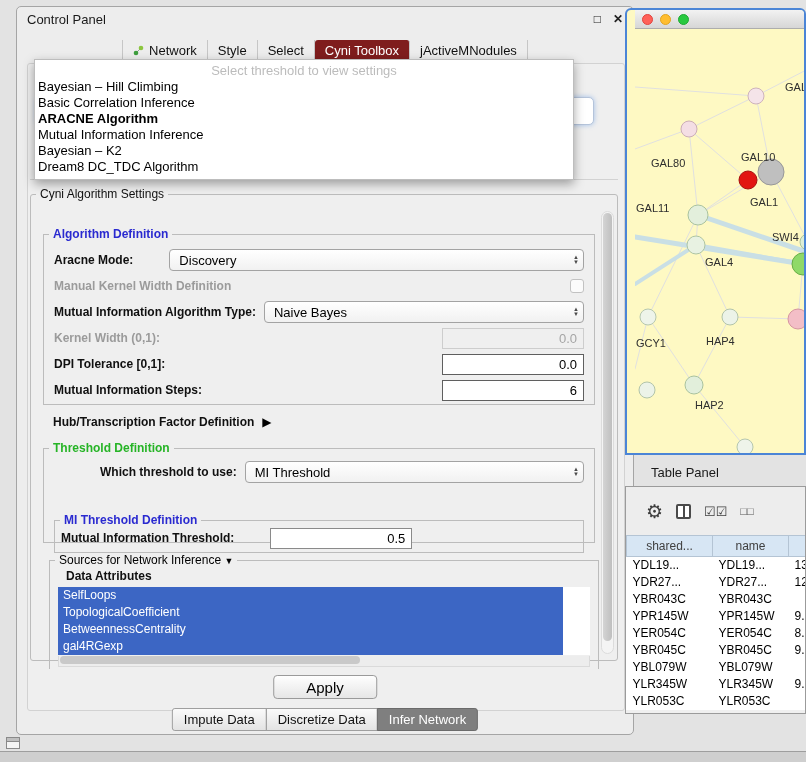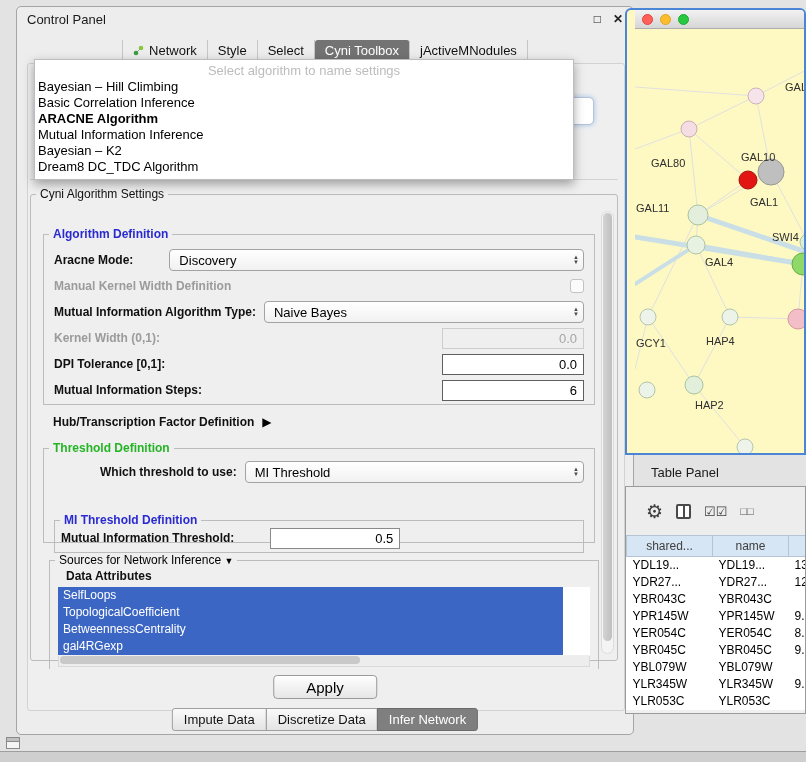--- a/index.html
+++ b/index.html
@@ -18,21 +18,21 @@
     background: #ededed; border: 1px solid #a5a5a5; border-radius: 5px;
   }
   .titlebar { position: absolute; left: 0; top: 0; right: 0; height: 24px; display: flex; align-items: center; padding: 0 10px; }
   .title { font-size: 13px; color: #1a1a1a; }
   .win-btns { margin-left: auto; display: flex; gap: 12px; align-items: center; }
   .win-btn { font-size: 12px; font-weight: bold; color: #222; }
   .inner-frame { position: absolute; left: 10px; top: 56px; width: 598px; height: 648px; border: 1px solid #d2d2d2; border-radius: 3px; background: #efefef; }
   .tabs { position: absolute; left: 0; top: 30px; right: 0; height: 25px; display: flex; justify-content: center; align-items: flex-end; z-index: 2; }
   .tab { display: flex; align-items: center; gap: 5px; padding: 3px 10px 4px; font-size: 13px; color: #111; border-right: 1px solid #c6c6c6; }
   .tab:first-child { border-left: 1px solid #c6c6c6; }
-  .tab-selected { background: #737373; color: #fff; border-radius: 3px 3px 0 0; }
+  .tab-selected { background: #7f1d1d; color: #fff; border-radius: 3px 3px 0 0; }
   
   .algo-combo { position: absolute; left: 19px; top: 90px; width: 558px; height: 28px; background: #fff;
     border: 1px solid #b5c4da; border-radius: 5px; box-shadow: 0 0 5px rgba(110,160,230,.6); z-index: 10; }
   .divider { position: absolute; left: 13px; top: 172px; width: 588px; border-top: 1px solid #d2d2d2; z-index: 1; }
   
   .popup { position: absolute; left: 17px; top: 52px; width: 540px; background: #fff; border: 1px solid #bdbdbd;
     box-shadow: 0 4px 10px rgba(0,0,0,.35); z-index: 30; padding: 2px 0 4px; }
   .popup-placeholder { text-align: center; color: #bcbcbc; font-size: 13px; line-height: 17px; }
   .algo-item { font-size: 13px; line-height: 16px; padding-left: 3px; color: #000; }
   .algo-item.selected { font-weight: bold; }
@@ -55,21 +55,21 @@
   .num-field.disabled { border-color: #cdcdcd; background: #efefef; color: #a5a5a5; }
   .num-field.dark-border { border-color: #5f5f5f; }
   .checkbox { margin-left: auto; width: 14px; height: 14px; border: 1px solid #c2c2c2; border-radius: 3px; background: #fbfbfb; }
   .hub-row { position: absolute; left: 22px; top: 214px; display: flex; align-items: center; gap: 8px; }
   .hub-row .arrow { font-size: 12px; color: #000; }
   .threshold-group { left: 12px; top: 240px; width: 552px; height: 102px; }
   .which-label { margin-left: 46px; }
   .threshold-group .form-row { margin-top: 4px; }
   .mi-group { left: 10px; top: 58px; width: 530px; height: 40px; }
   .mi-group .form-row { height: 22px; margin-top: 0; padding: 0 6px; }
-  .mi-group .num-field { width: 130px; margin-left: 36px; }
+  .mi-group .num-field { width: 142px; margin-left: 36px; }
   .sources-group { left: 18px; top: 352px; width: 550px; height: 116px; border-bottom: none; }
   .sources-legend { font-weight: normal; color: #000; }
   .arrow-sm { font-size: 9px; }
   .attr-label { margin: 2px 0 4px 16px; }
   .attr-list { margin-left: 8px; width: 532px; background: #fff; }
   .attr-item { height: 17px; line-height: 17px; width: 505px; background: var(--selection-blue, #3c66c4); color: #fff; font-size: 12px; padding-left: 5px; white-space: nowrap; }
   .hscroll { margin-left: 8px; width: 532px; height: 11px; background: #ededed; border: 1px solid #dadada; border-top: none; }
   .hthumb { width: 300px; height: 8px; background: #c9c9c9; border-radius: 4px; margin: 1px 0 0 1px; }
   .vscroll { position: absolute; right: 3px; top: 10px; bottom: 6px; width: 13px; background: #f4f4f4; border: 1px solid #dcdcdc; border-radius: 7px; }
   .vthumb { position: absolute; left: 1px; right: 1px; top: 1px; height: 97%; background: linear-gradient(90deg,#d4d4d4,#bfbfbf); border-radius: 6px; }
@@ -143,21 +143,21 @@
       </div>
       <div class="tab">
         <span>jActiveMNodules</span>
       </div>
     </div>
 
   <div class="algo-combo"></div>
   <div class="divider"></div>
 
   <div class="popup">
-    <div class="popup-placeholder">Select algorithm to name settings</div>
+    <div class="popup-placeholder">Select threshold to view settings</div>
     <div id="algo-items">
         <div class="algo-item">Bayesian – Hill Climbing</div>
         <div class="algo-item">Basic Correlation Inference</div>
         <div class="algo-item selected">ARACNE Algorithm</div>
         <div class="algo-item">Mutual Information Inference</div>
         <div class="algo-item">Bayesian – K2</div>
         <div class="algo-item">Dream8 DC_TDC Algorithm</div>
       </div>
   </div>
 

